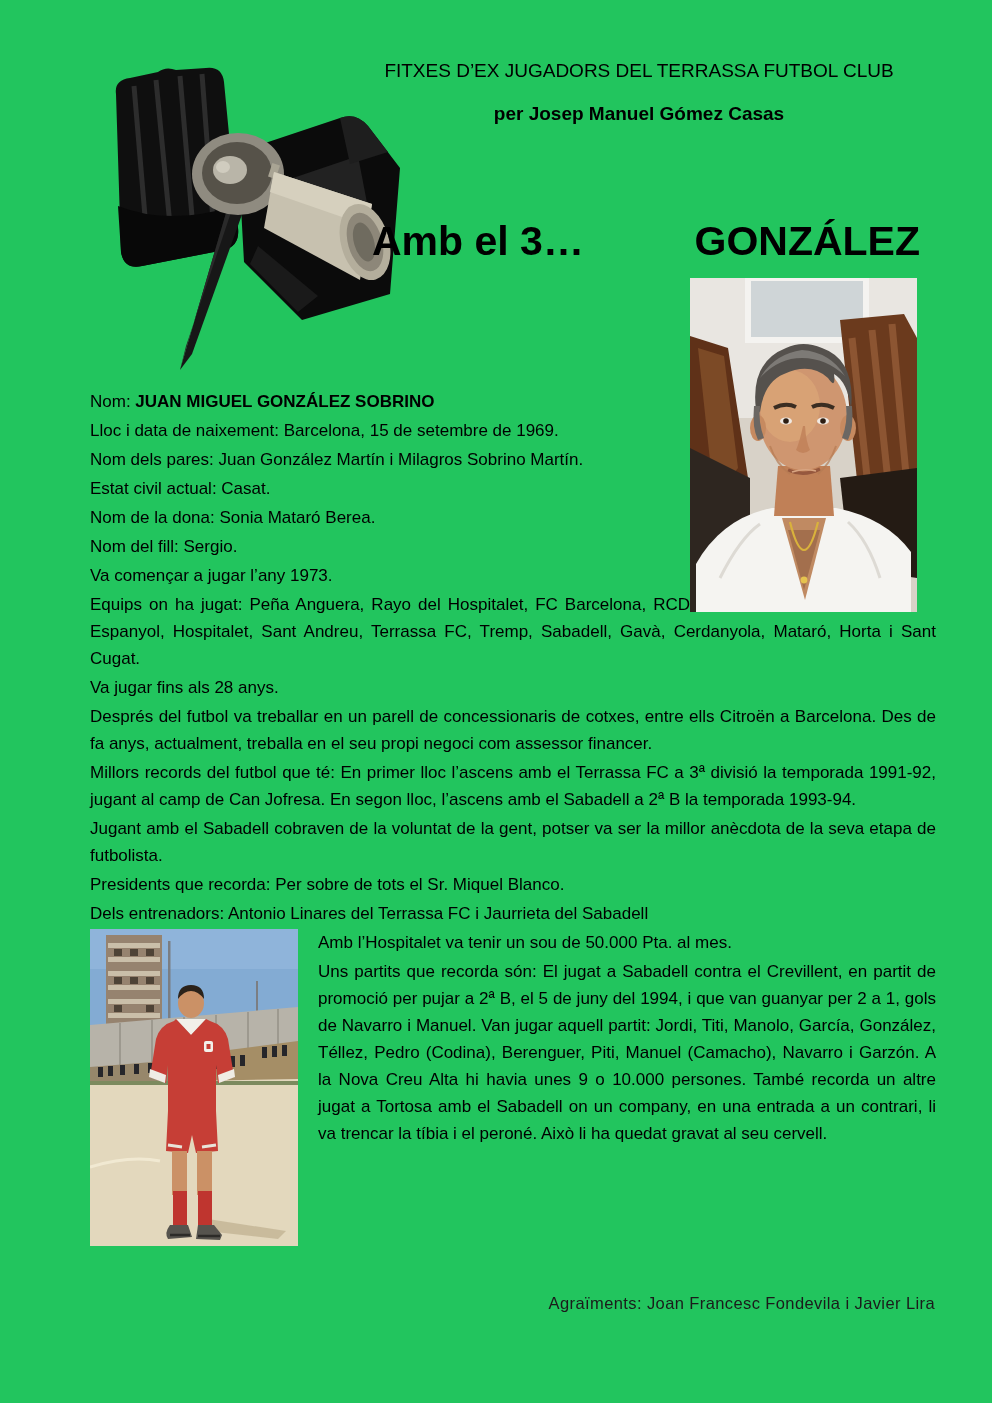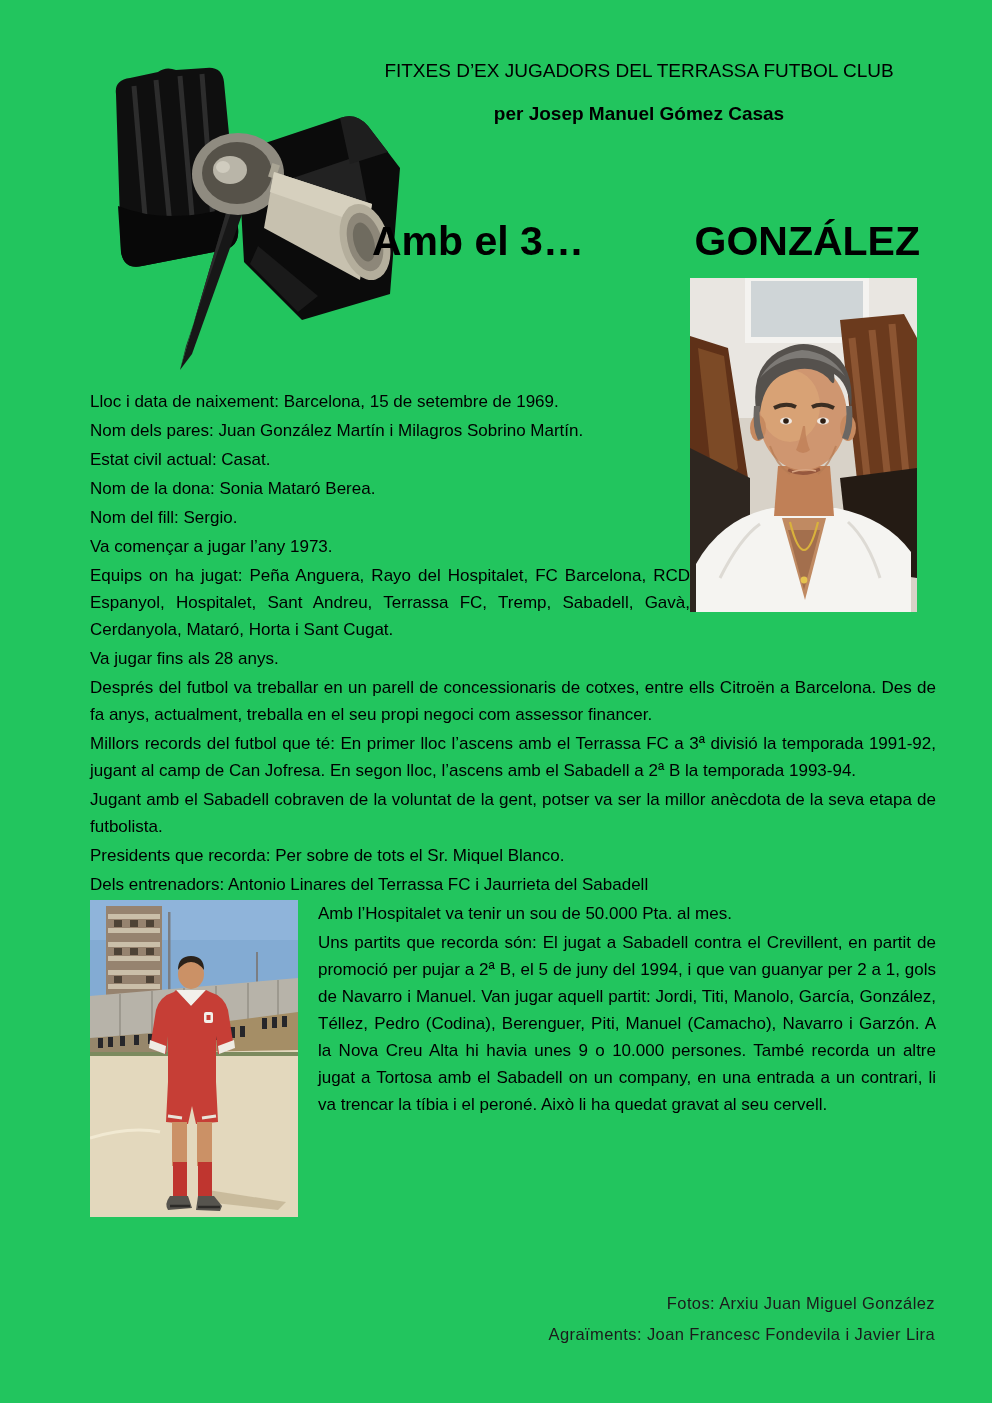--- a/index.html
+++ b/index.html
@@ -133,20 +133,21 @@
       <path d="M102,194 Q114,190 126,193" stroke="#d8a582" stroke-width="1.6" fill="none"></path>
 
       <path d="M80,168 Q86,186 100,196" stroke="#b57a52" stroke-width="2" fill="none" opacity="0.7"></path>
       <path d="M146,168 Q140,186 128,196" stroke="#b57a52" stroke-width="2" fill="none" opacity="0.7"></path>
     </svg>
   </div>
 
   <div class="bodytext">
     <div class="spacer-right"></div>
 
+    <p><span>Nom: </span><span class="b">JUAN MIGUEL GONZÁLEZ SOBRINO</span></p>
     <p>Lloc i data de naixement: Barcelona, 15 de setembre de 1969.</p>
     <p>Nom dels pares: Juan González Martín i Milagros Sobrino Martín.</p>
     <p>Estat civil actual: Casat.</p>
     <p>Nom de la dona: Sonia Mataró Berea.</p>
     <p>Nom del fill: Sergio.</p>
     <p>Va començar a jugar l’any 1973.</p>
     <p>Equips on ha jugat: Peña Anguera, Rayo del Hospitalet, FC Barcelona, RCD Espanyol, Hospitalet, Sant Andreu, Terrassa FC, Tremp, Sabadell, Gavà, Cerdanyola, Mataró, Horta i Sant Cugat.</p>
     <p>Va jugar fins als 28 anys.</p>
     <p>Després del futbol va treballar en un parell de concessionaris de cotxes, entre ells Citroën a Barcelona. Des de fa anys, actualment, treballa en el seu propi negoci com assessor financer.</p>
     <p>Millors records del futbol que té: En primer lloc l’ascens amb el Terrassa FC a 3ª divisió la temporada 1991-92, jugant al camp de Can Jofresa. En segon lloc, l’ascens amb el Sabadell a 2ª B la temporada 1993-94.</p>
@@ -244,17 +245,16 @@
         <path d="M108,296 L124,296 L132,306 L130,311 L106,310 Z" fill="#56544e"></path>
         <path d="M80,306 L100,306 M108,307 L130,307" stroke="#2c2b28" stroke-width="2.4"></path>
       </svg>
     </div>
 
     <p>Amb l’Hospitalet va tenir un sou de 50.000 Pta. al mes.</p>
     <p>Uns partits que recorda són: El jugat a Sabadell contra el Crevillent, en partit de promoció per pujar a 2ª B, el 5 de juny del 1994, i que van guanyar per 2 a 1, gols de Navarro i Manuel. Van jugar aquell partit: Jordi, Titi, Manolo, García, González, Téllez, Pedro (Codina), Berenguer, Piti, Manuel (Camacho), Navarro i Garzón. A la Nova Creu Alta hi havia unes 9 o 10.000 persones. També recorda un altre jugat a Tortosa amb el Sabadell on un company, en una entrada a un contrari, li va trencar la tíbia i el peroné. Això li ha quedat gravat al seu cervell.</p>
   </div>
 
   <div class="credits">
-    <div>Fotos: Arxiu Juan Miguel González</div>
     <div>Agraïments: Joan Francesc Fondevila i Javier Lira</div>
   </div>
 
 </div>
 
 </body></html>

